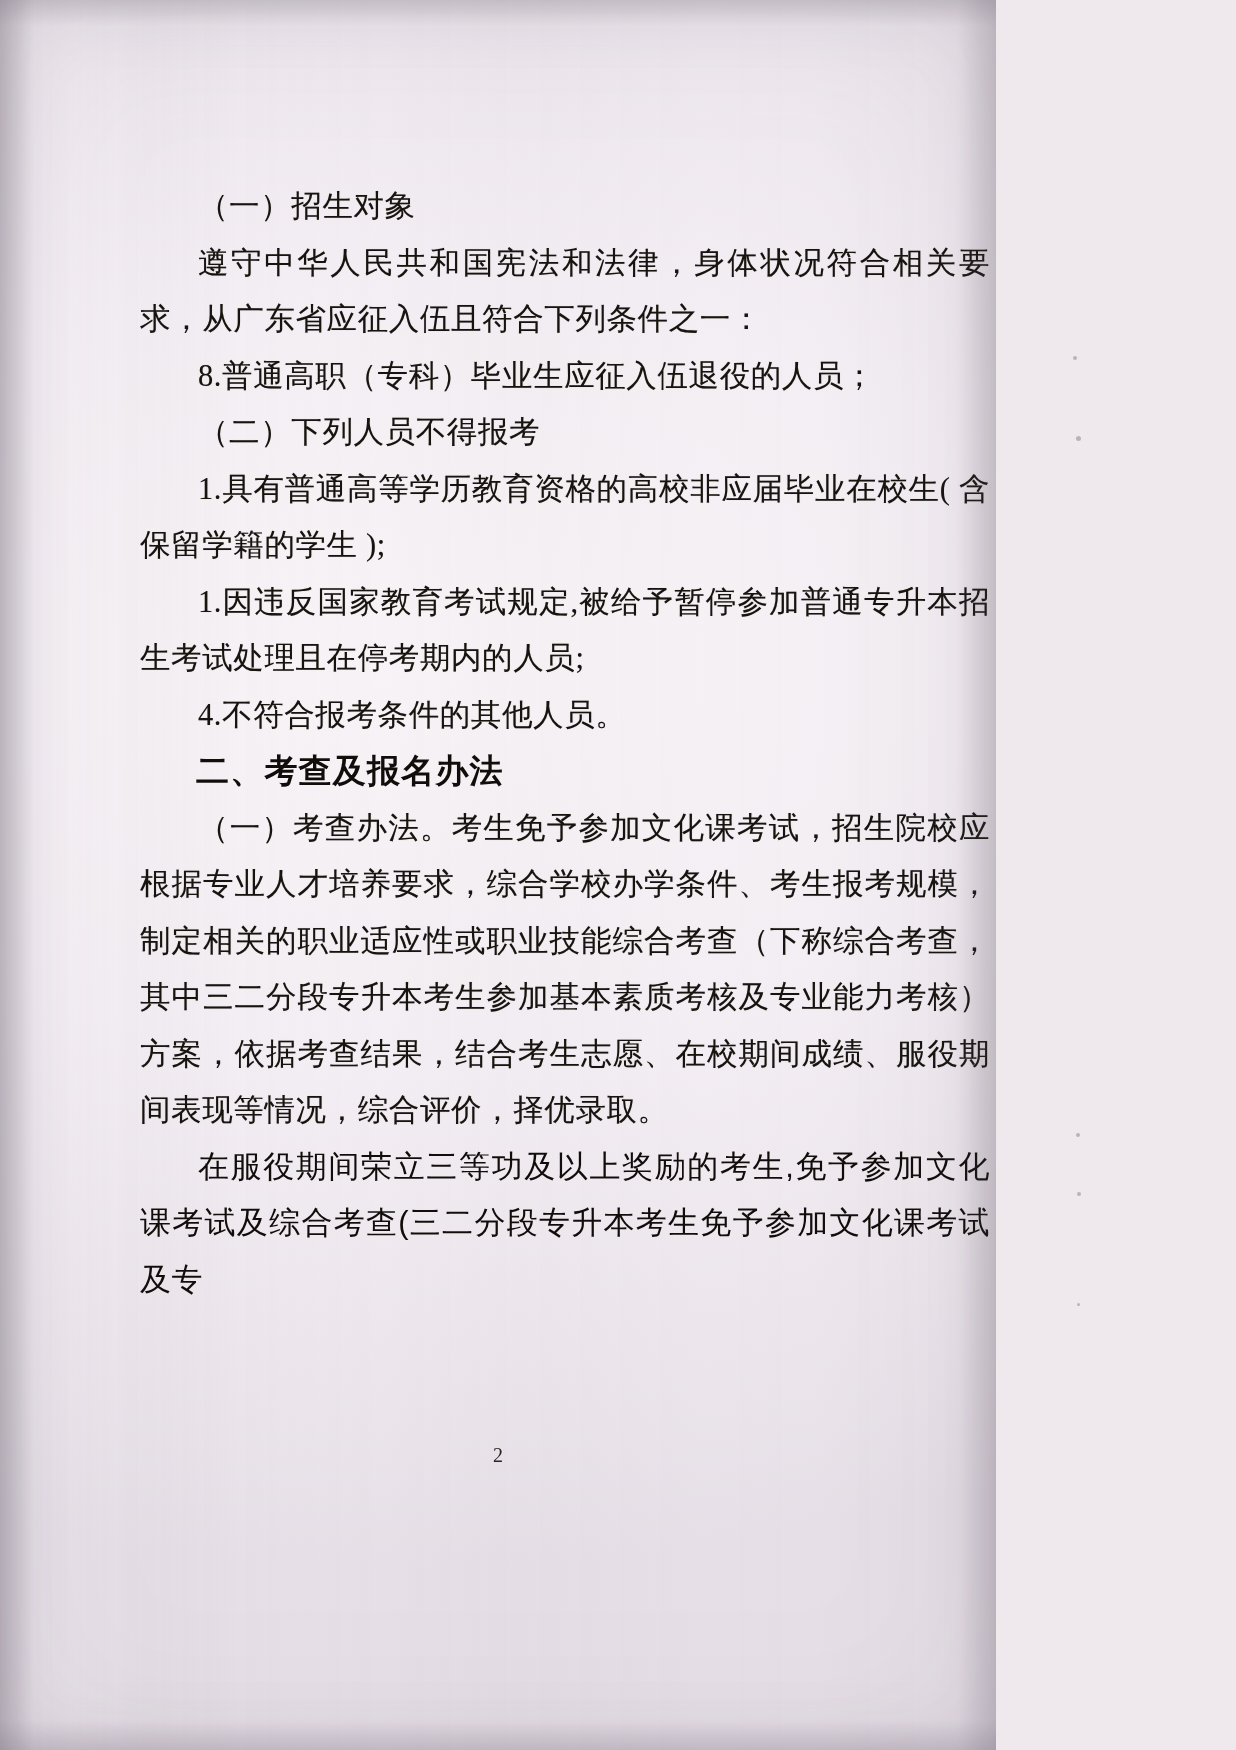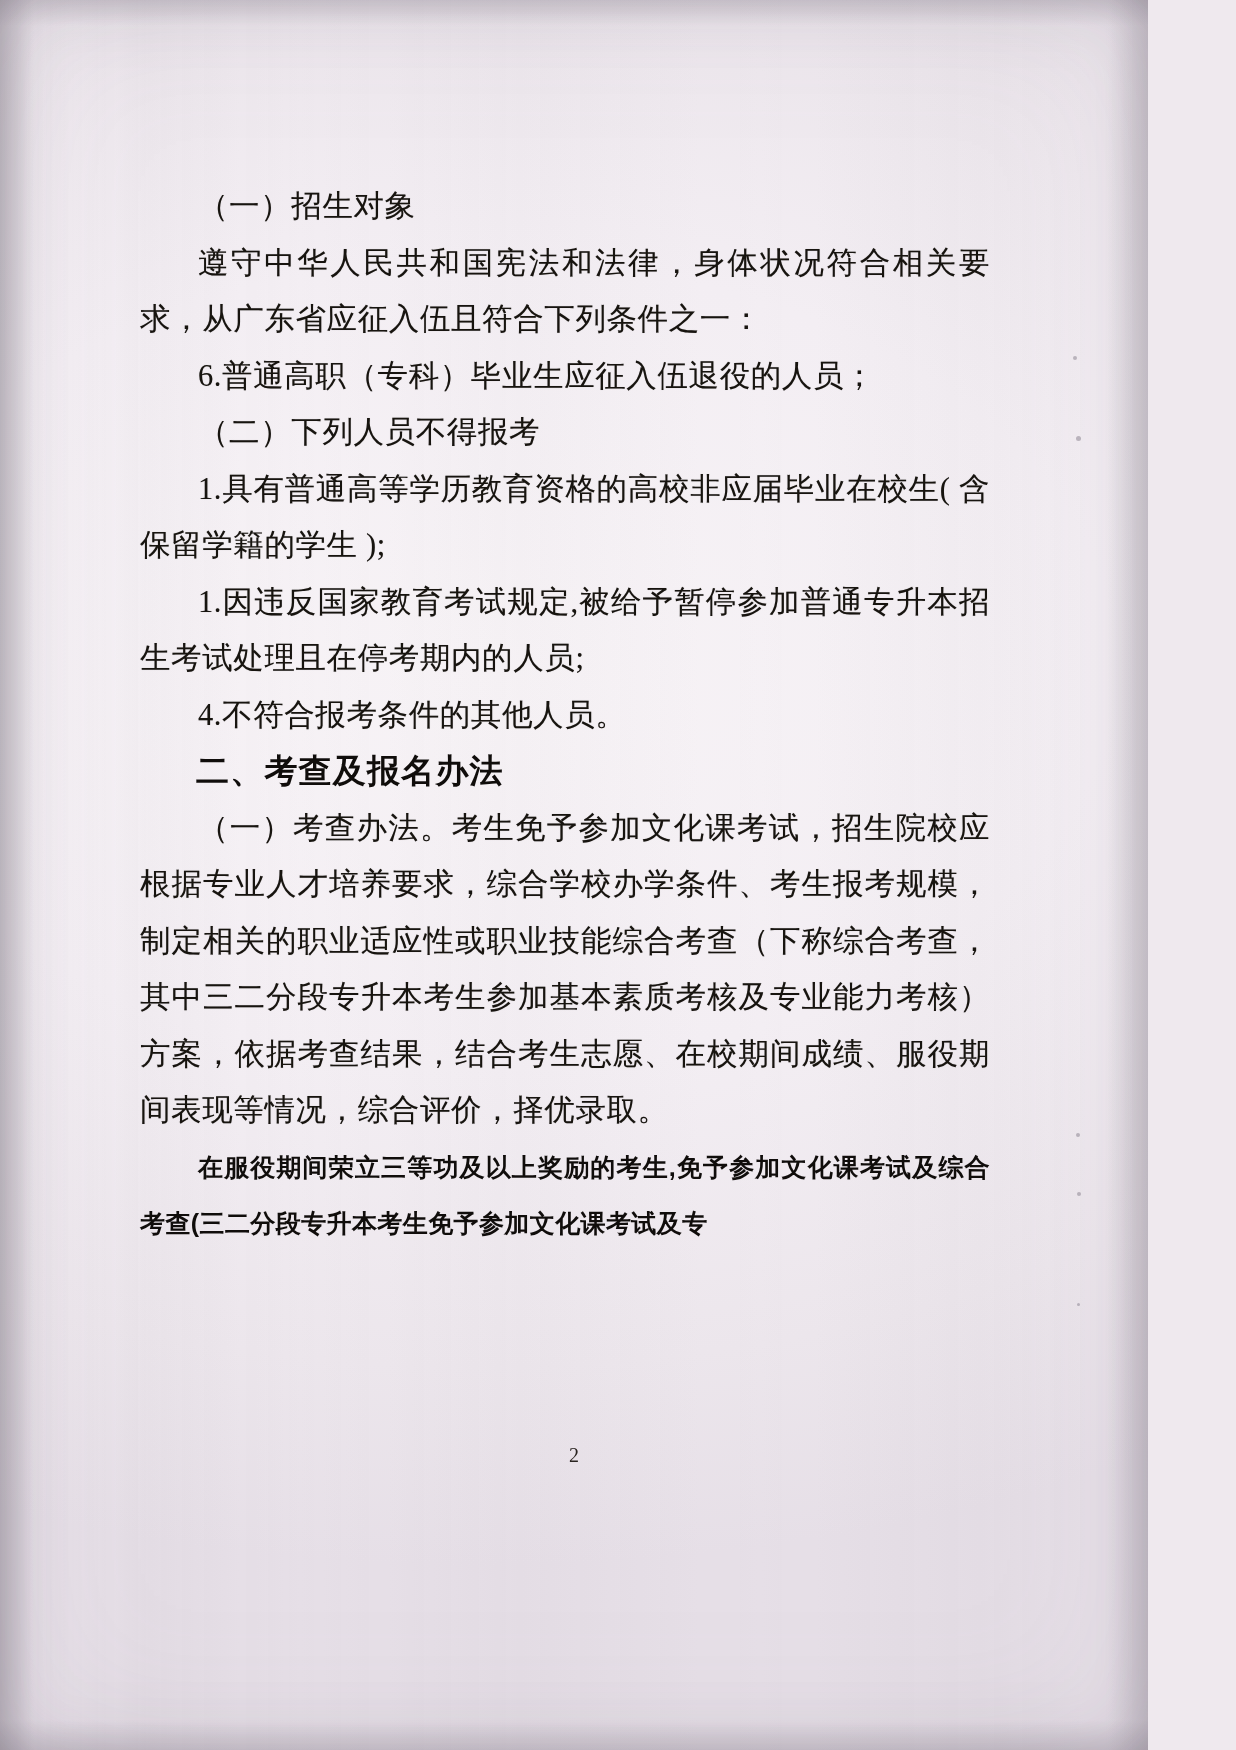--- a/index.html
+++ b/index.html
@@ -10,21 +10,21 @@
     width: 1236px;
     height: 1750px;
     background: #efe9ee;
     font-family: "Liberation Serif", "DejaVu Serif", serif;
     overflow: hidden;
   }
 
   
   .scan-page {
     position: relative;
-    width: 1148px;
+    width: 996px;
     height: 1750px;
     background:
       radial-gradient(ellipse 1400px 900px at 42% 38%, #f7f3f6 0%, #f3eef3 45%, #ece6ec 78%, #e6dfe7 100%);
     box-sizing: border-box;
   }
   
   .scan-banding {
     position: absolute;
     inset: 0;
     pointer-events: none;
@@ -113,24 +113,24 @@
     line-height: 56.5px;
     letter-spacing: 1.2px;
     font-weight: 700;
     text-indent: 56px;
     color: #100d0b;
     font-family: "Liberation Sans", "DejaVu Sans", sans-serif;
   }
 
   .para-bold {
     margin: 0;
-    font-size: 25px;
+    font-size: 31px;
     line-height: 56.5px;
     letter-spacing: 0.4px;
-    font-weight: 700;
+    font-weight: 400;
     text-indent: 58px;
     text-align: justify;
     text-justify: inter-character;
     color: #100d0b;
     font-family: "Liberation Sans", "DejaVu Sans", sans-serif;
   }
 
   .page-number {
     position: absolute;
     left: 0;
@@ -159,21 +159,21 @@
   <div class="speck" style="left:1076px; top:1133px; width:4px; height:4px;"></div>
   <div class="speck" style="left:1077px; top:1192px; width:4px; height:4px;"></div>
   <div class="speck" style="left:1077px; top:1303px; width:3px; height:3px;"></div>
 
   <div class="doc-body">
 
     <p class="para indent-2">（一）招生对象</p>
 
     <p class="para indent-2">遵守中华人民共和国宪法和法律，身体状况符合相关要求，从广东省应征入伍且符合下列条件之一：</p>
 
-    <p class="para indent-2">6.普通高职（专科）毕业生应征入伍退役的人员；</p>
+    <p class="para indent-2">8.普通高职（专科）毕业生应征入伍退役的人员；</p>
 
 
     <p class="para indent-2">（二）下列人员不得报考</p>
 
     <p class="para indent-2">1.具有普通高等学历教育资格的高校非应届毕业在校生( 含保留学籍的学生 );</p>
 
     <p class="para indent-2">1.因违反国家教育考试规定,被给予暂停参加普通专升本招生考试处理且在停考期内的人员;</p>
 
 
     <p class="para indent-2">4.不符合报考条件的其他人员。</p>

